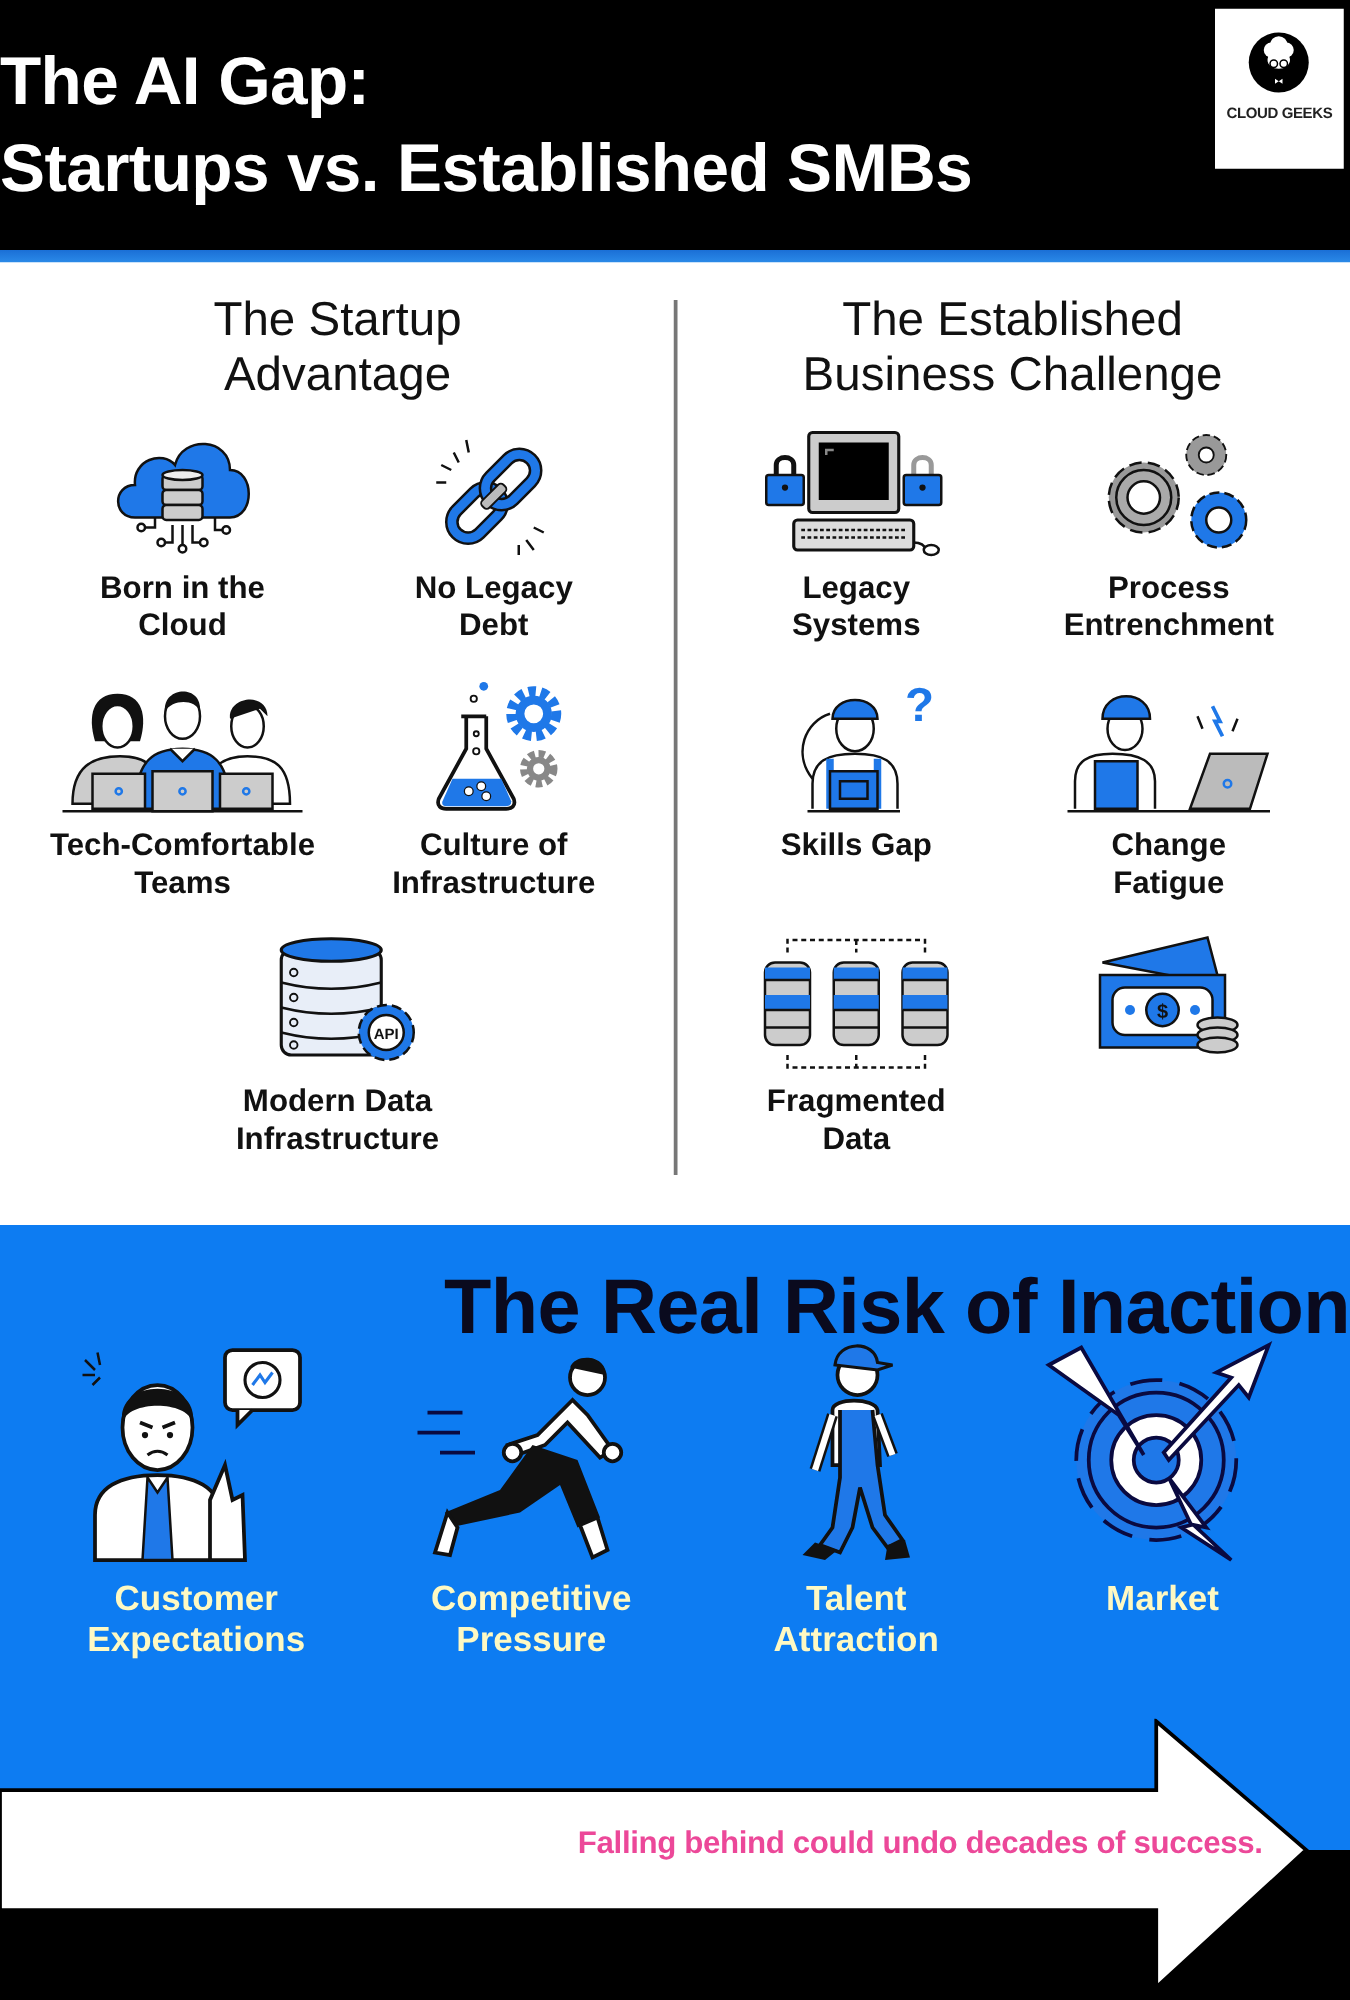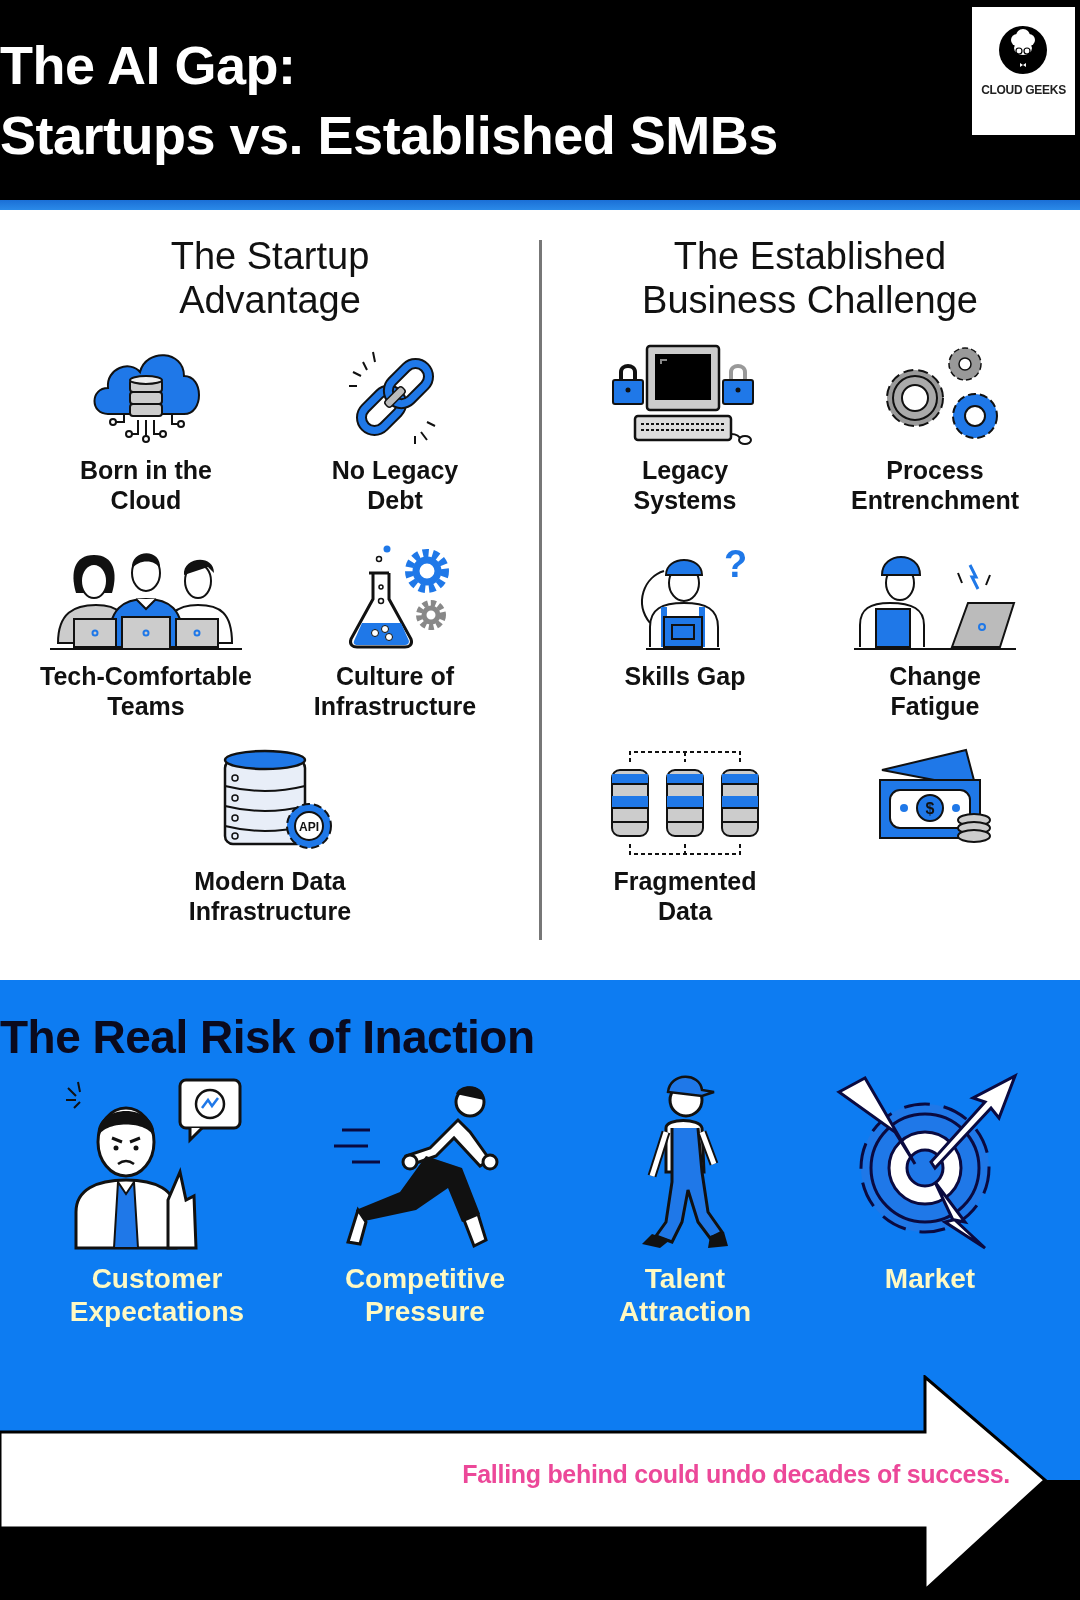--- a/index.html
+++ b/index.html
@@ -14,21 +14,21 @@
     .logo-text { position: absolute; left: 0; top: 76px; width: 103px; text-align: center; font-size: 12px; font-weight: 700; color: #222; letter-spacing: -0.3px; }
 
     .compare { position: absolute; left: 0; top: 210px; width: 1080px; height: 770px; background: #fff; }
     .divider { position: absolute; left: 539px; top: 30px; width: 3px; height: 700px; background: #777; }
     .col-title { position: absolute; text-align: center; font-weight: 400; font-size: 38px; line-height: 44px; color: #111; }
     .item { position: absolute; width: 250px; text-align: center; }
     .item svg { display: block; margin: 0 auto; }
     .item-label { margin-top: 8px; font-weight: 700; font-size: 25px; line-height: 30px; color: #111; }
 
     .risk { position: absolute; left: 0; top: 980px; width: 1080px; height: 620px; background: #0d7cf2; }
-    .risk-title { position: absolute; left: 0; top: 30px; width: 1080px; text-align: left; font-weight: 700; font-size: 46px; color: #0a0a1e; letter-spacing: -0.5px; }
+    .risk-title { position: absolute; left: 0; top: 30px; width: 1080px; text-align: right; font-weight: 700; font-size: 62px; color: #0a0a1e; letter-spacing: -0.5px; }
     .risk-item { position: absolute; width: 250px; text-align: center; }
     .risk-item svg { display: block; margin: 0 auto; }
     .risk-label { margin-top: 10px; font-weight: 700; font-size: 28px; line-height: 33px; color: #fef9c3; }
 
     .bottom-black { position: absolute; left: 0; top: 1480px; width: 1080px; height: 120px; background: #000; }
     .arrow { position: absolute; left: 0; top: 1375px; width: 1080px; height: 225px; }
     .tagline { position: absolute; left: 0; top: 1460px; width: 1010px; text-align: right; font-weight: 700; font-size: 25px; color: #ec4899; letter-spacing: -0.3px; }
   </style>
 </head>
 <body>

